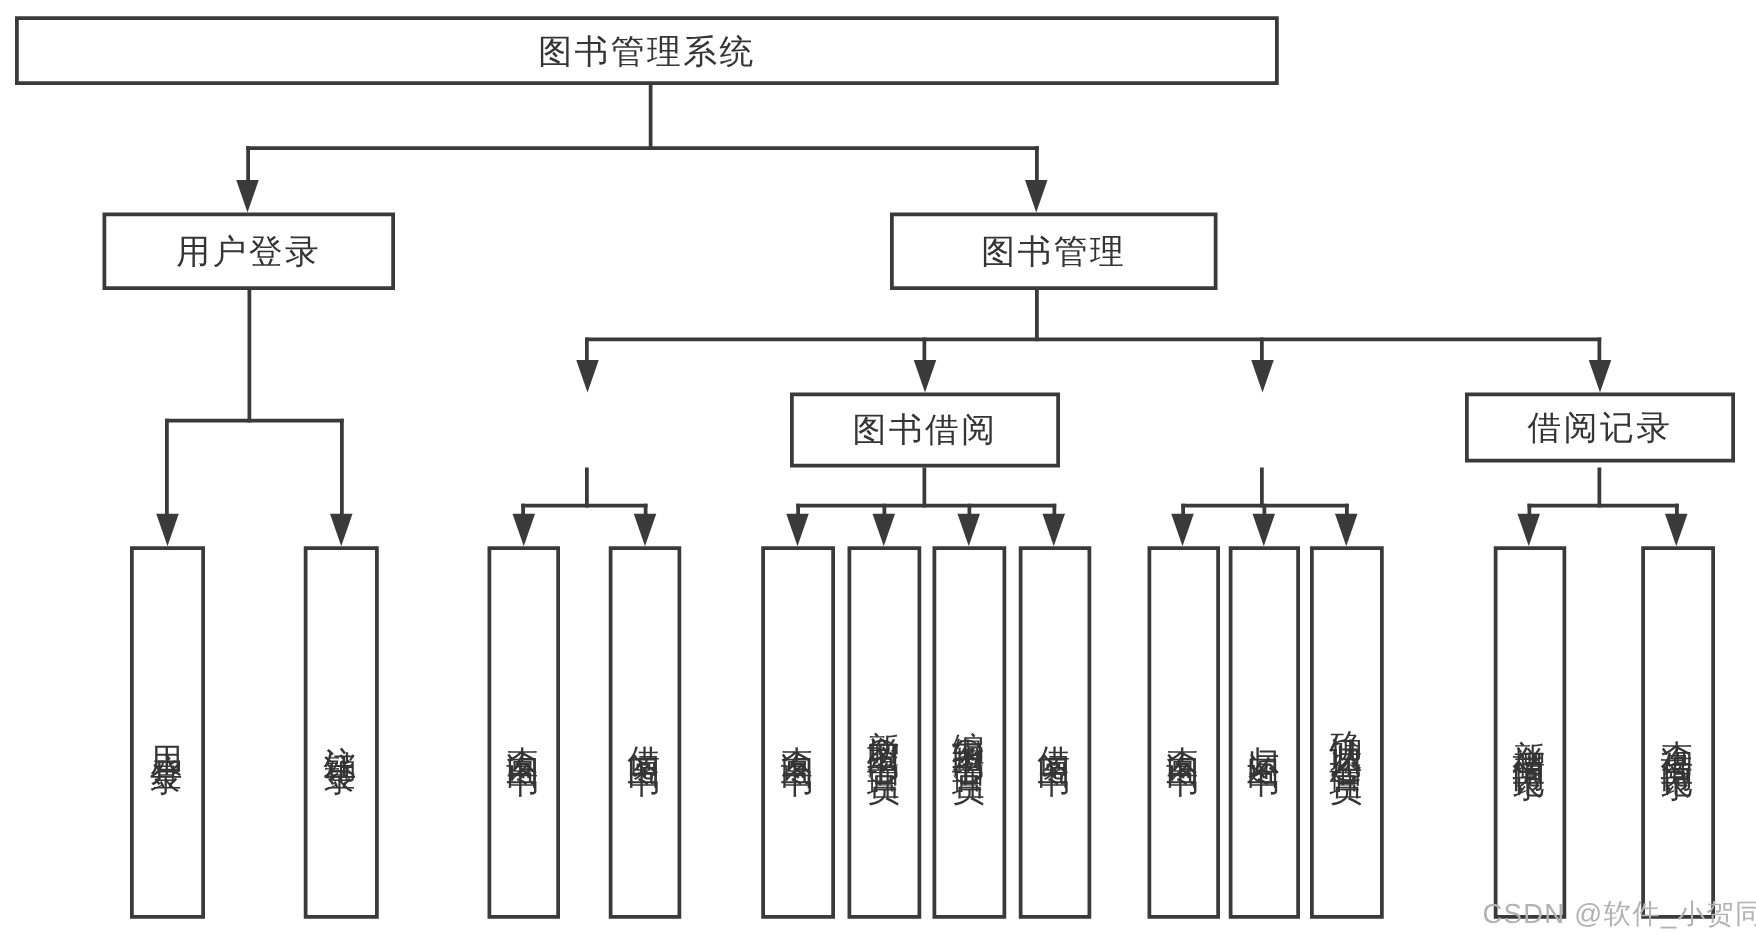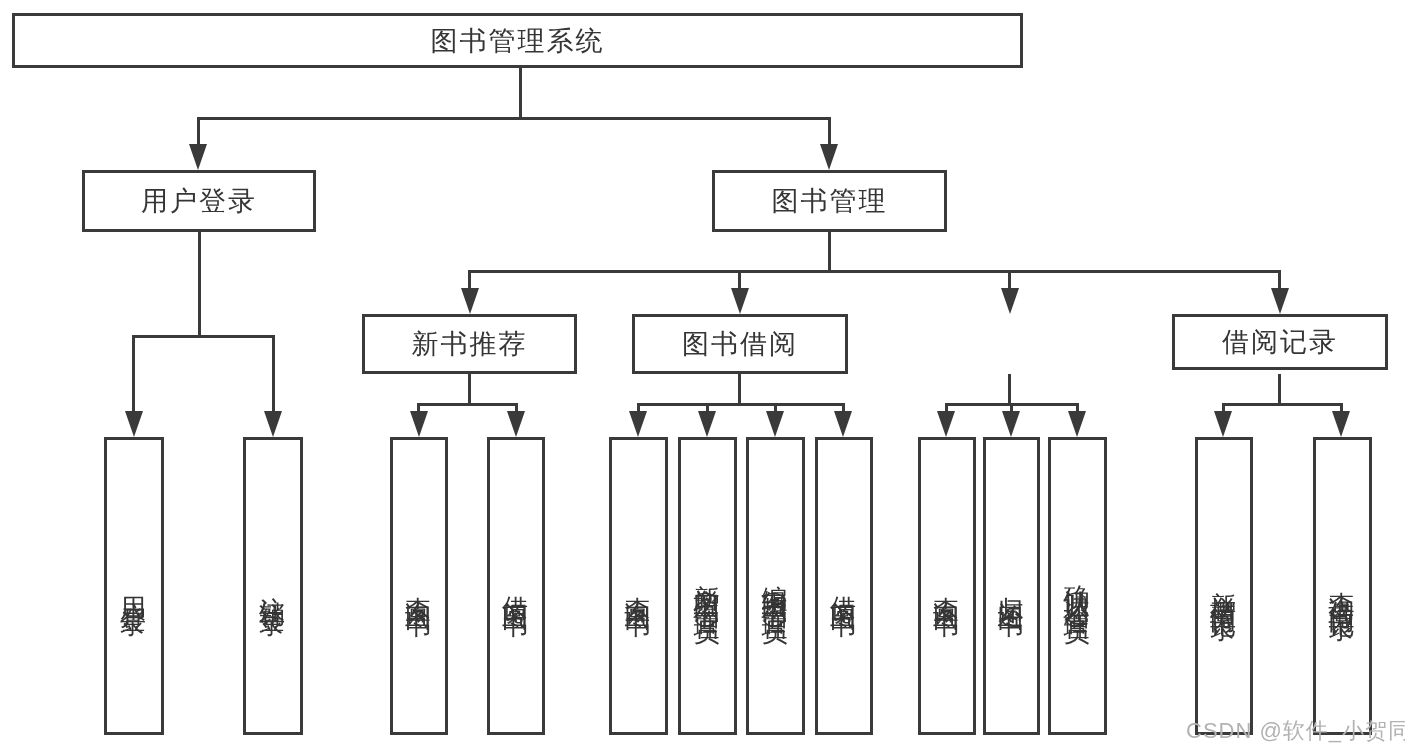--- a/index.html
+++ b/index.html
@@ -62,27 +62,24 @@
 
 <div class="canvas">
 
   <div class="node h" style="left:12px; top:13px; width:1011px; height:55px;">
     <span>图书管理系统</span>
   </div>
 
   <div class="node h" style="left:82px; top:170px; width:234px; height:62px;">
     <span>用户登录</span>
   </div>
-  <div class="node h" style="left:712px; top:170px; width:235px; height:62px;">
+  <div class="node h" style="left:712px; top:170px; width:262px; height:62px;">
     <span>图书管理</span>
   </div>
 
-  <div class="node h" style="left:362px; top:314px; width:215px; height:60px;">
-    <span>新书推荐</span>
-  </div>
   <div class="node h" style="left:632px; top:314px; width:216px; height:60px;text-align:center;">
     <span>图书借阅</span>
   </div>
   <div class="node h" style="left:1172px; top:314px; width:216px; height:56px;">
     <span>借阅记录</span>
   </div>
 
   <div class="node v" style="left:104px; top:437px; width:60px; height:298px;">
     <span>用户登录</span>
   </div>

